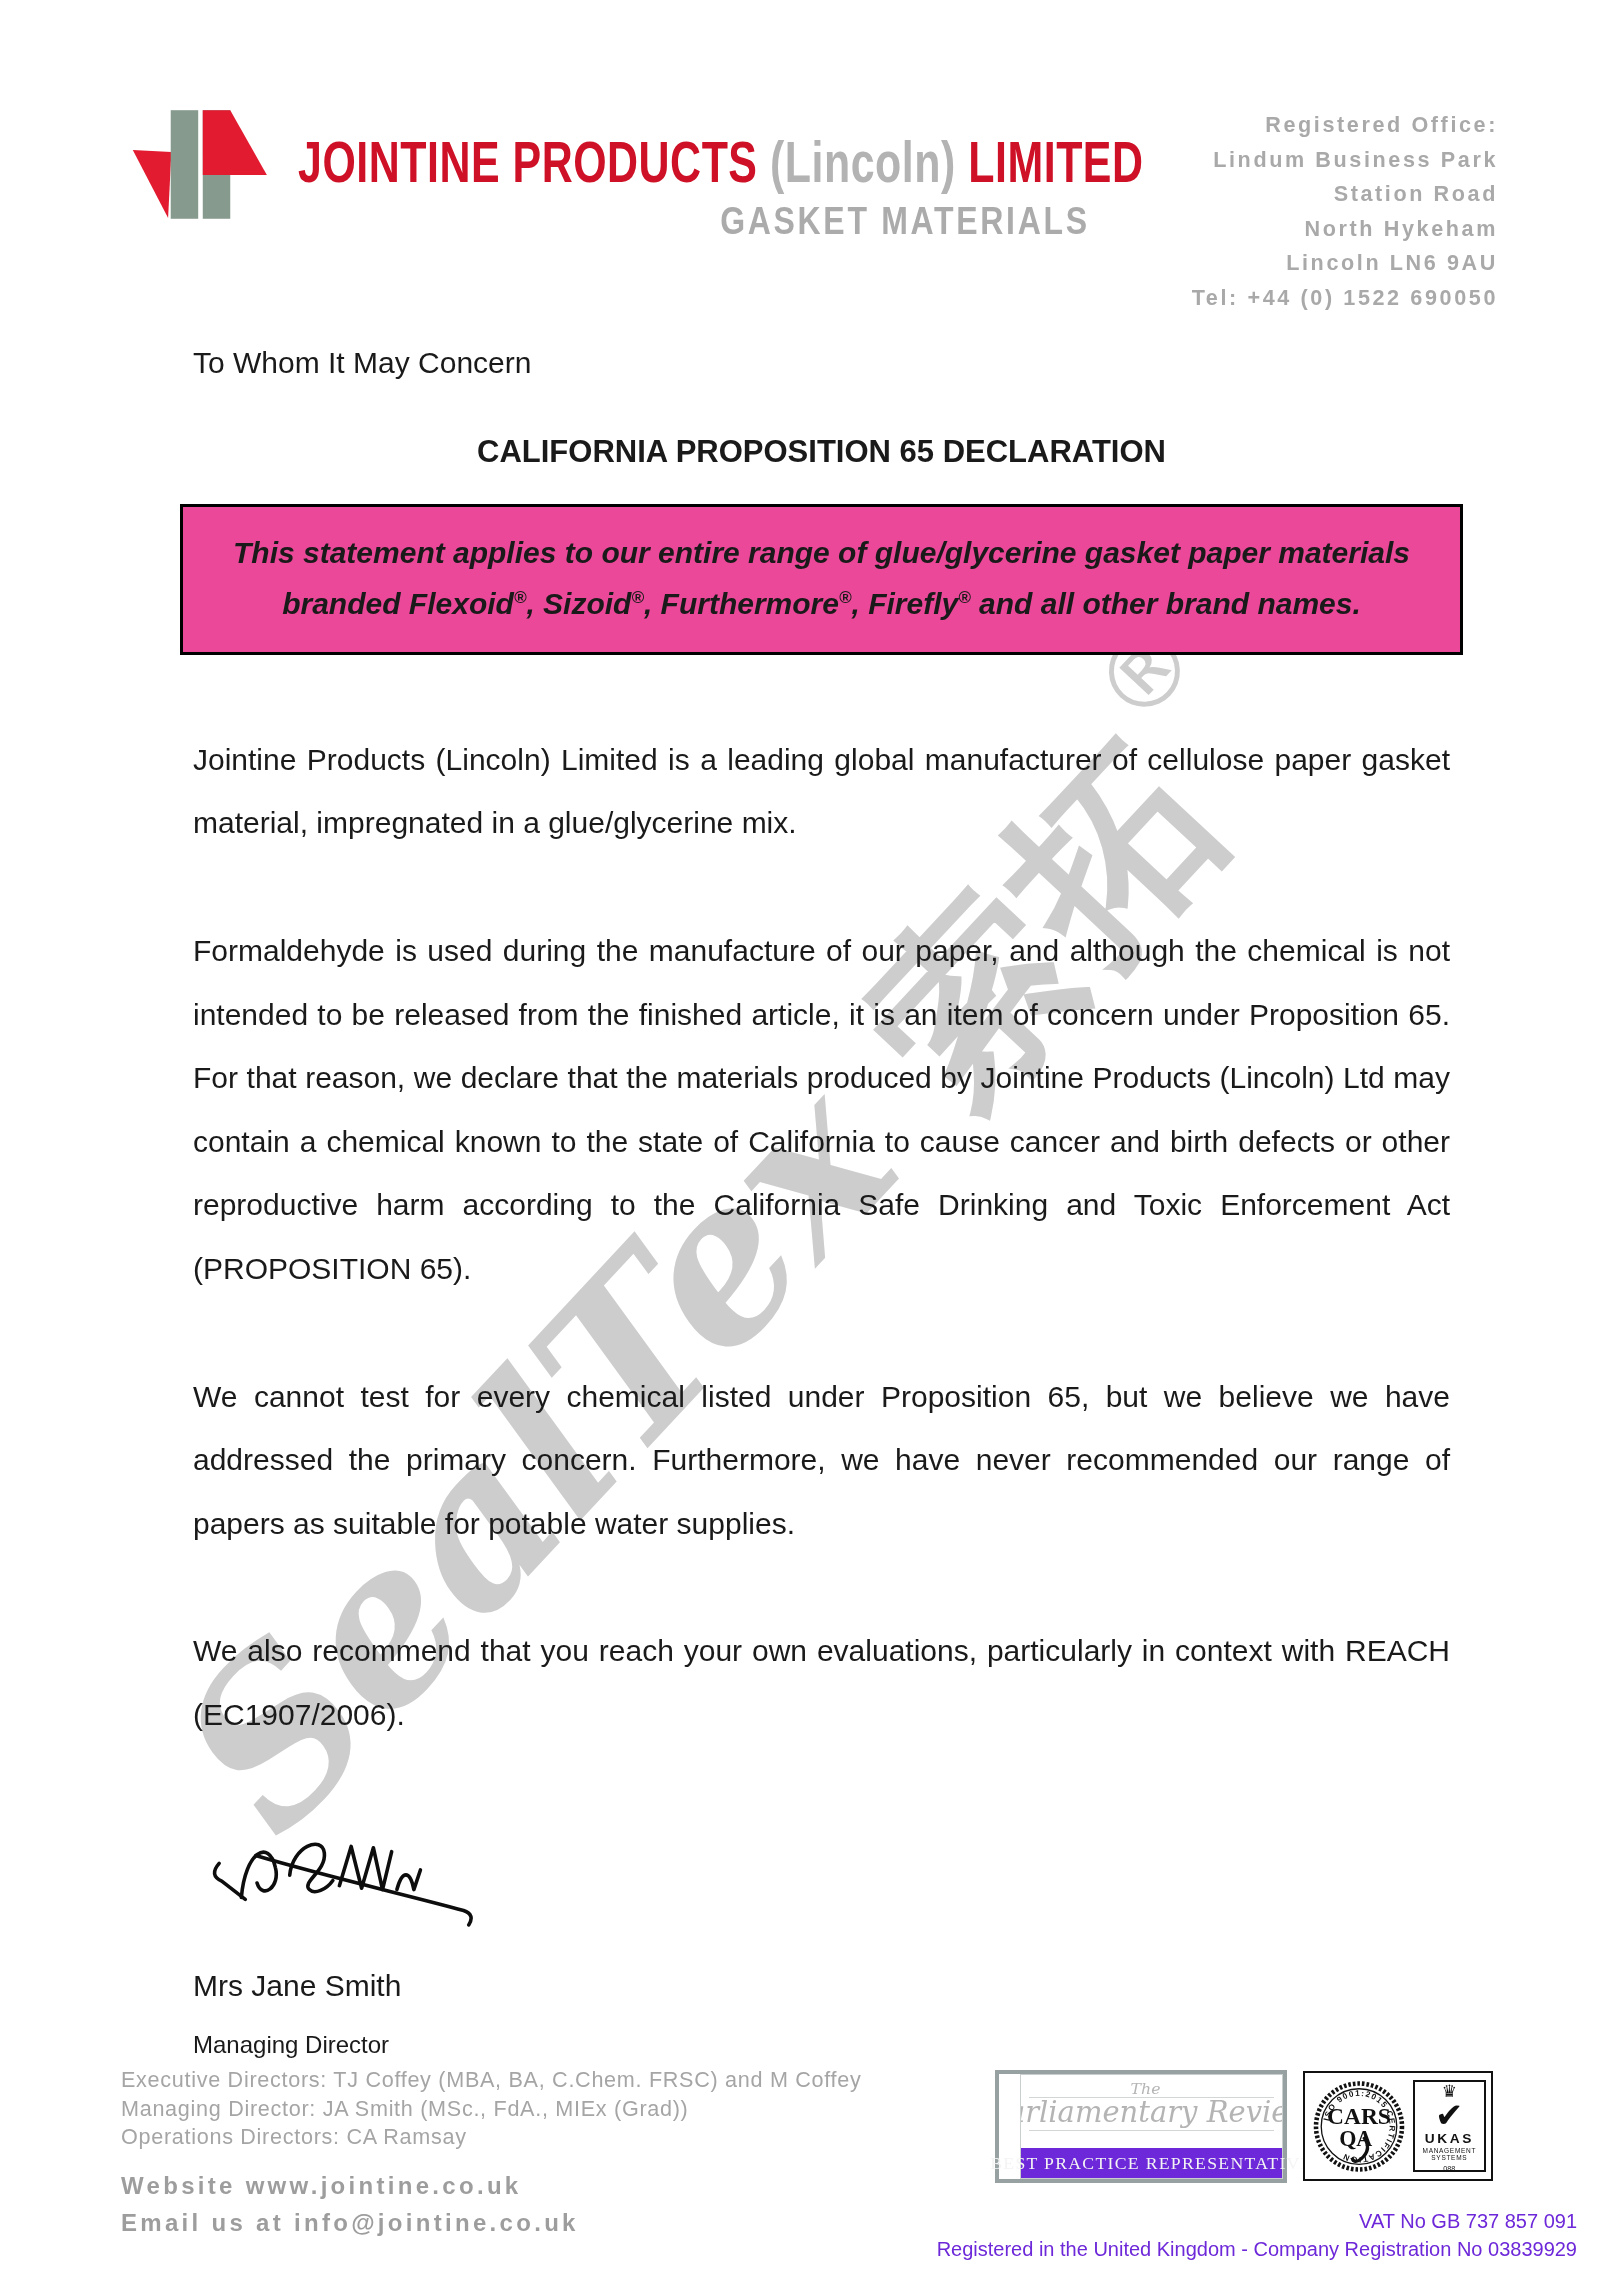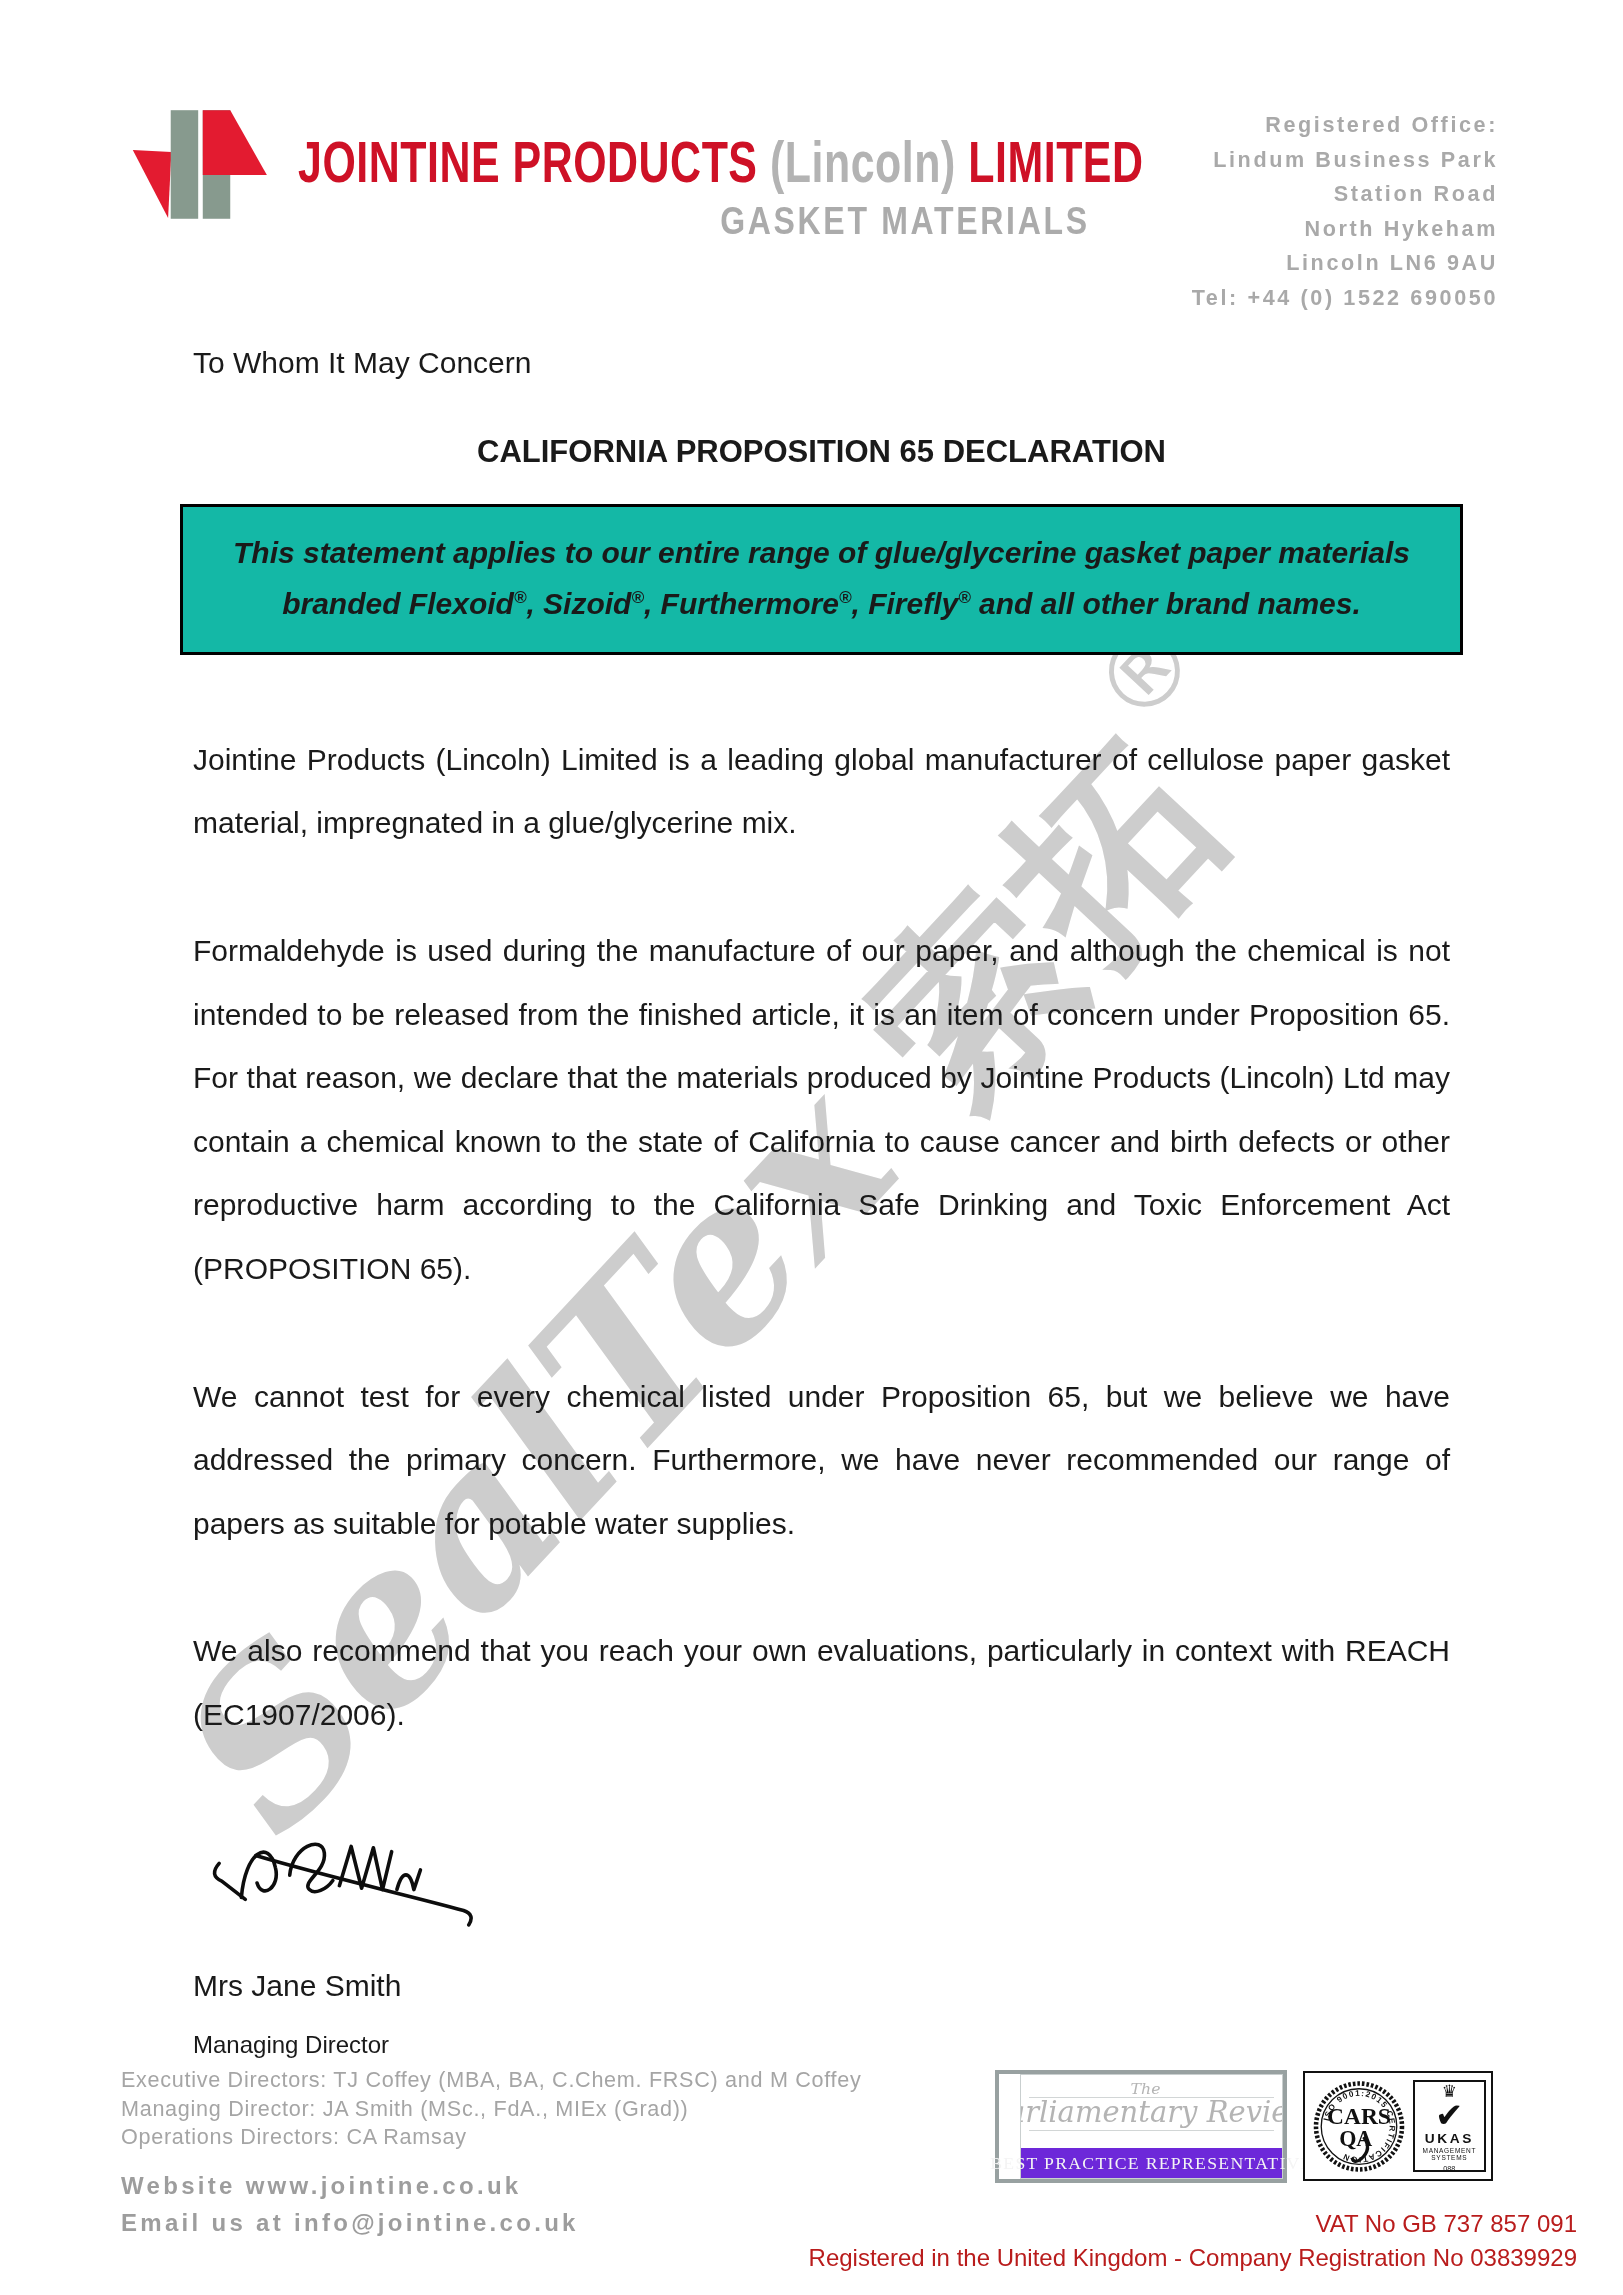--- a/index.html
+++ b/index.html
@@ -51,21 +51,21 @@
     font-weight: bold; font-size: 21.6px; color: #a9a9a9;
     letter-spacing: 2.6px; line-height: 1.6;
   }
 
   
   .letter { position: absolute; left: 193px; right: 173px; top: 346px; z-index: 1; }
   .salutation { font-size: 30px; margin-bottom: 54px; }
   .doc-title  { font-size: 31px; font-weight: bold; text-align: center; margin-bottom: 34px; letter-spacing: 0px; }
   .statement-box {
     border: 3.3px solid #000;
-    background: #14b8a6;
+    background: #ec4899;
     margin: 0 -13px 73px -13px;
     padding: 19.6px 13px 22px 13px;
     text-align: center;
     font-weight: bold; font-style: italic;
     font-size: 30px; line-height: 1.72;
   }
   .statement-box sup { font-size: 17px; vertical-align: super; line-height: 0; }
   .para {
     font-size: 30px; line-height: 2.12;
     text-align: justify; text-align-last: left;
@@ -81,21 +81,21 @@
     font-size: 21.6px; color: #a5a5a5; line-height: 1.33; z-index: 1;
     letter-spacing: 0.7px;
   }
   .webmail {
     position: absolute; left: 121px; top: 2167px;
     font-size: 24px; font-weight: bold; color: #9d9d9d;
     letter-spacing: 3.3px; line-height: 1.55; z-index: 1;
   }
   .vat-block {
     position: absolute; right: 46px; top: 2207px;
-    text-align: right; font-size: 24px; color: #b91c1c; line-height: 1.42; z-index: 1;
+    text-align: right; font-size: 20px; color: #6d28d9; line-height: 1.42; z-index: 1;
   }
 
   
   .parl-box {
     position: absolute; left: 995px; top: 2070px;
     width: 292px; height: 113px;
     border: 4.6px solid #98a1a1; background: #fff;
     z-index: 2;
     padding-left: 21px;
   }

